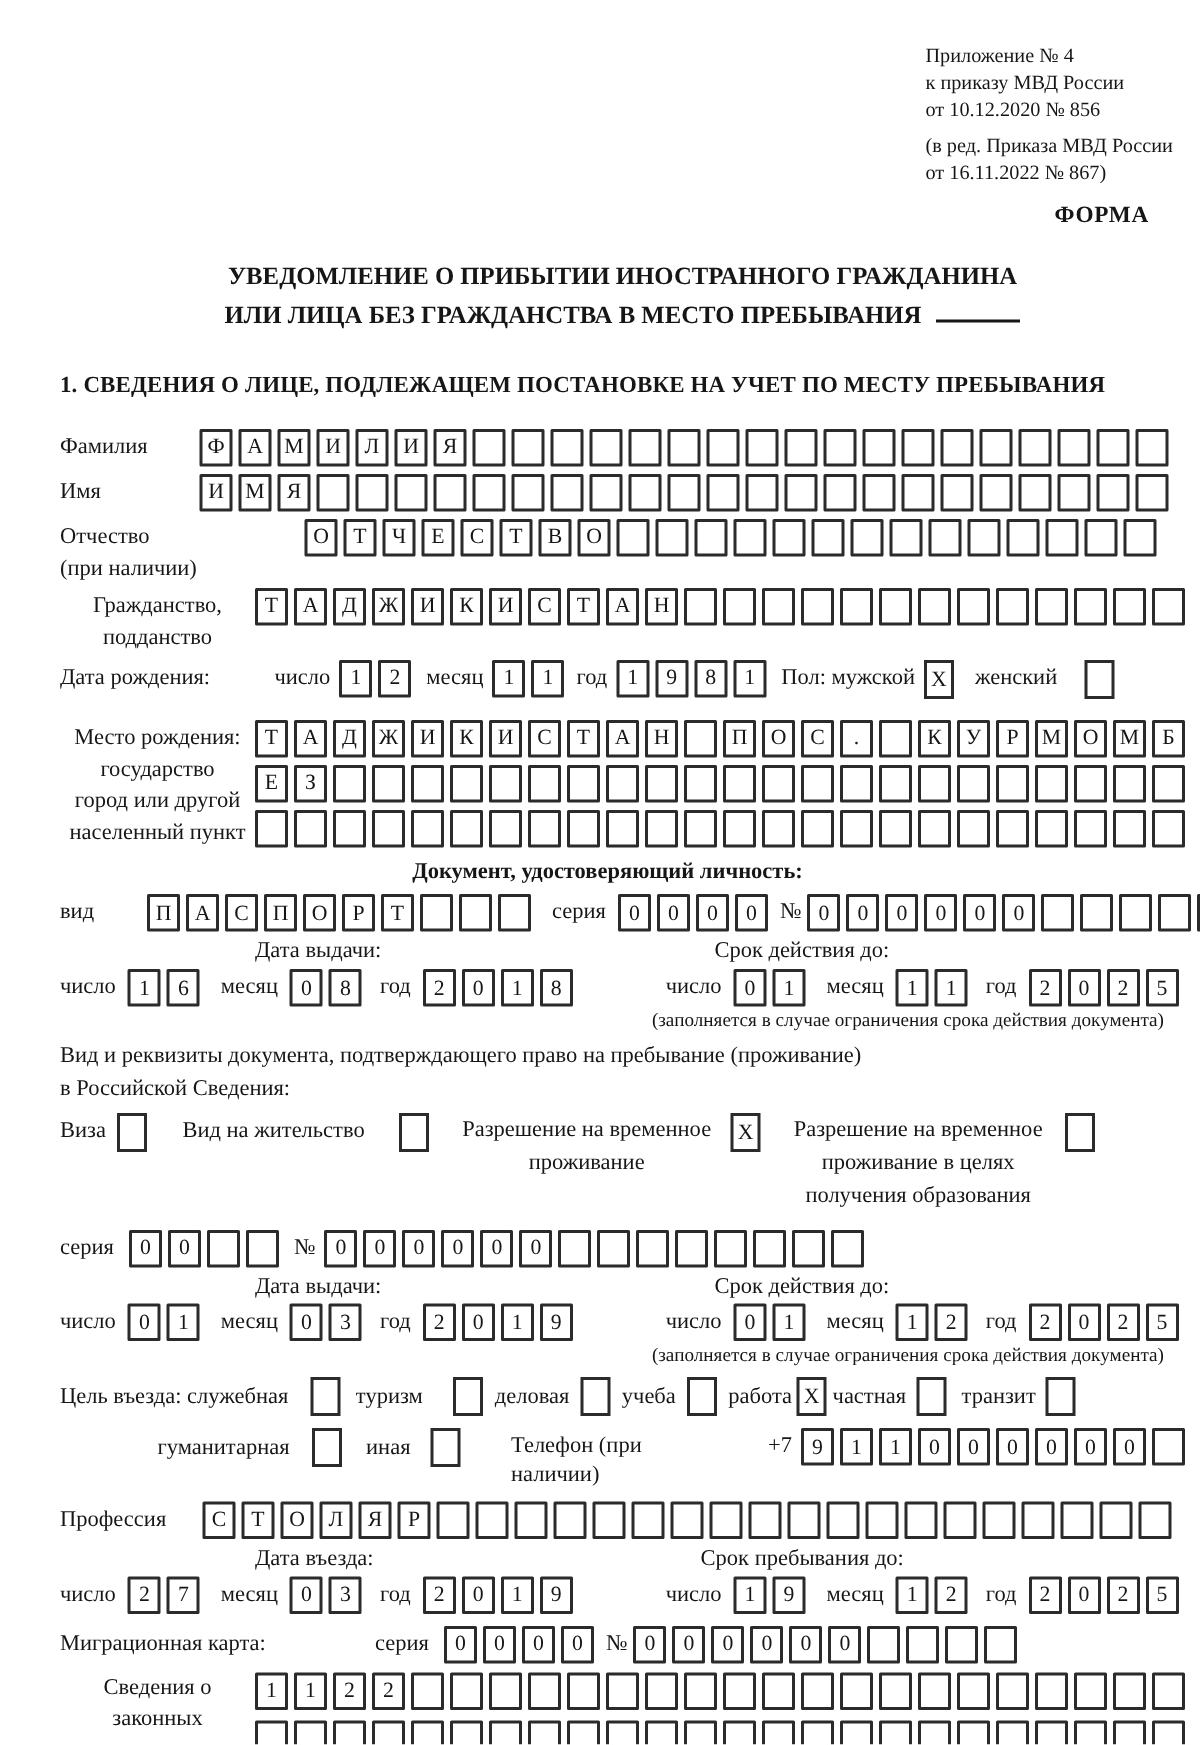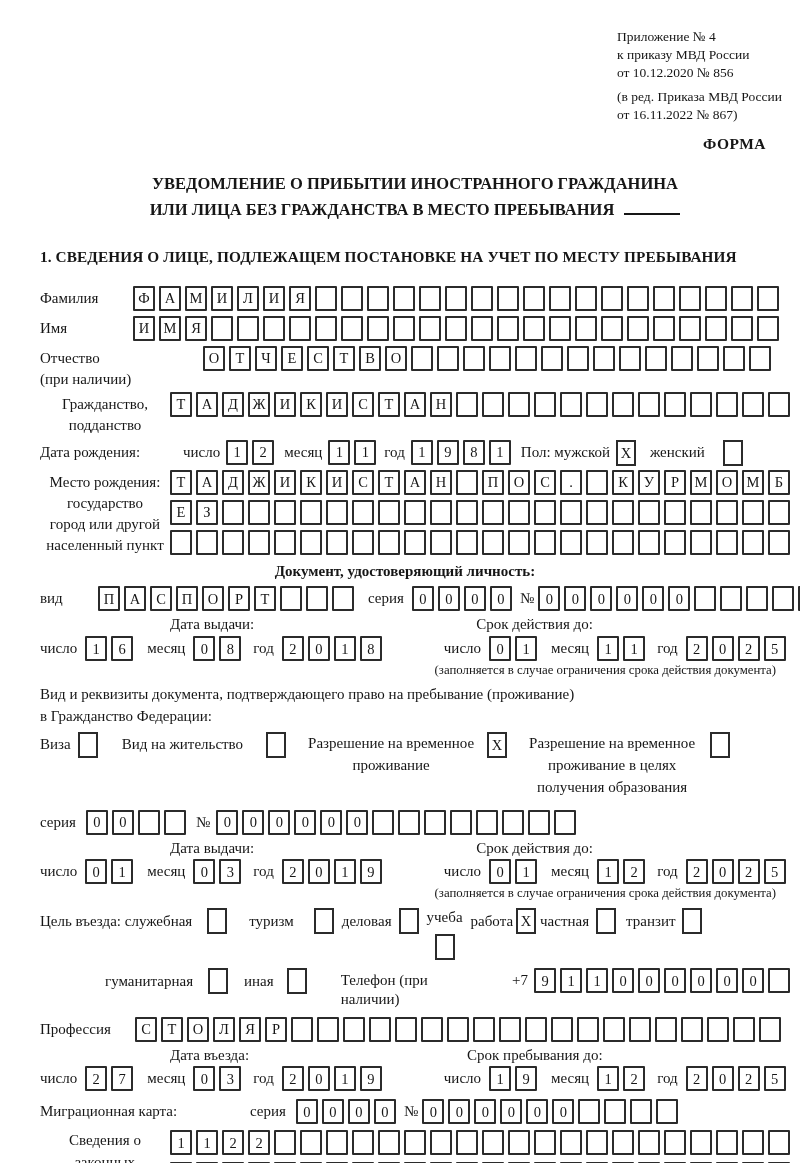--- a/index.html
+++ b/index.html
@@ -191,21 +191,21 @@
         <span class="cell"></span>
         <span class="cell"></span>
         <span class="cell"></span>
         <span class="cell"></span>
         <span class="cell"></span>
         <span class="cell"></span>
         <span class="cell"></span>
       </div>
   </div>
 
-  <div class="frow" style="margin-bottom:4px;">
+  <div class="frow" style="margin-bottom:14px;">
     <div class="flabel" style="width:143px;">Дата рождения:</div>
     <span class="sub">число</span>
     <div class="cells">
         <span class="cell">1</span>
         <span class="cell">2</span>
       </div>
     <span class="sub" style="padding-left:10px;">месяц</span>
     <div class="cells">
         <span class="cell">1</span>
         <span class="cell">1</span>
@@ -390,21 +390,21 @@
           <span class="cell">2</span>
           <span class="cell">0</span>
           <span class="cell">2</span>
           <span class="cell">5</span>
         </div>
     </div>
   </div>
   <div class="note-right">(заполняется в случае ограничения срока действия документа)</div>
 
   <div class="plain">Вид и реквизиты документа, подтверждающего право на пребывание (проживание)</div>
-  <div class="plain">в Гражданство Федерации:</div>
+  <div class="plain">в Российской Сведения:</div>
 
   <div class="permit-row">
     <span class="pair">
       <span>Виза</span>
       <span class="cb"></span>
     </span>
     <span class="pair" style="margin-left:24px;">
       <span>Вид на жительство</span>
       <span class="cb" style="margin-left:16px;"></span>
     </span>
@@ -496,29 +496,29 @@
         </div>
     </div>
   </div>
   <div class="note-right">(заполняется в случае ограничения срока действия документа)</div>
 
   <div class="frow" style="align-items:flex-start;margin-bottom:8px;">
     <span class="pair">
       <span>Цель въезда: служебная</span>
       <span class="cb" style="margin-left:8px;"></span>
     </span>
-    <span class="pair" style="margin-left:22px;gap:20px;">
+    <span class="pair" style="margin-left:10px;gap:20px;">
       <span>туризм</span>
       <span class="cb"></span>
     </span>
     <span class="pair" style="margin-left:8px;">
       <span>деловая</span>
       <span class="cb"></span>
     </span>
-    <span class="pair" style="margin-left:8px;flex-direction:column;">
+    <span class="pair" style="margin-left:8px;">
       <span>учеба</span>
       <span class="cb"></span>
     </span>
     <span class="pair" style="margin-left:8px;gap:3px;">
       <span>работа</span>
       <span class="cb">X</span>
     </span>
     <span class="pair" style="margin-left:4px;justify-content:flex-end;">
       <span>частная</span>
       <span class="cb"></span>

